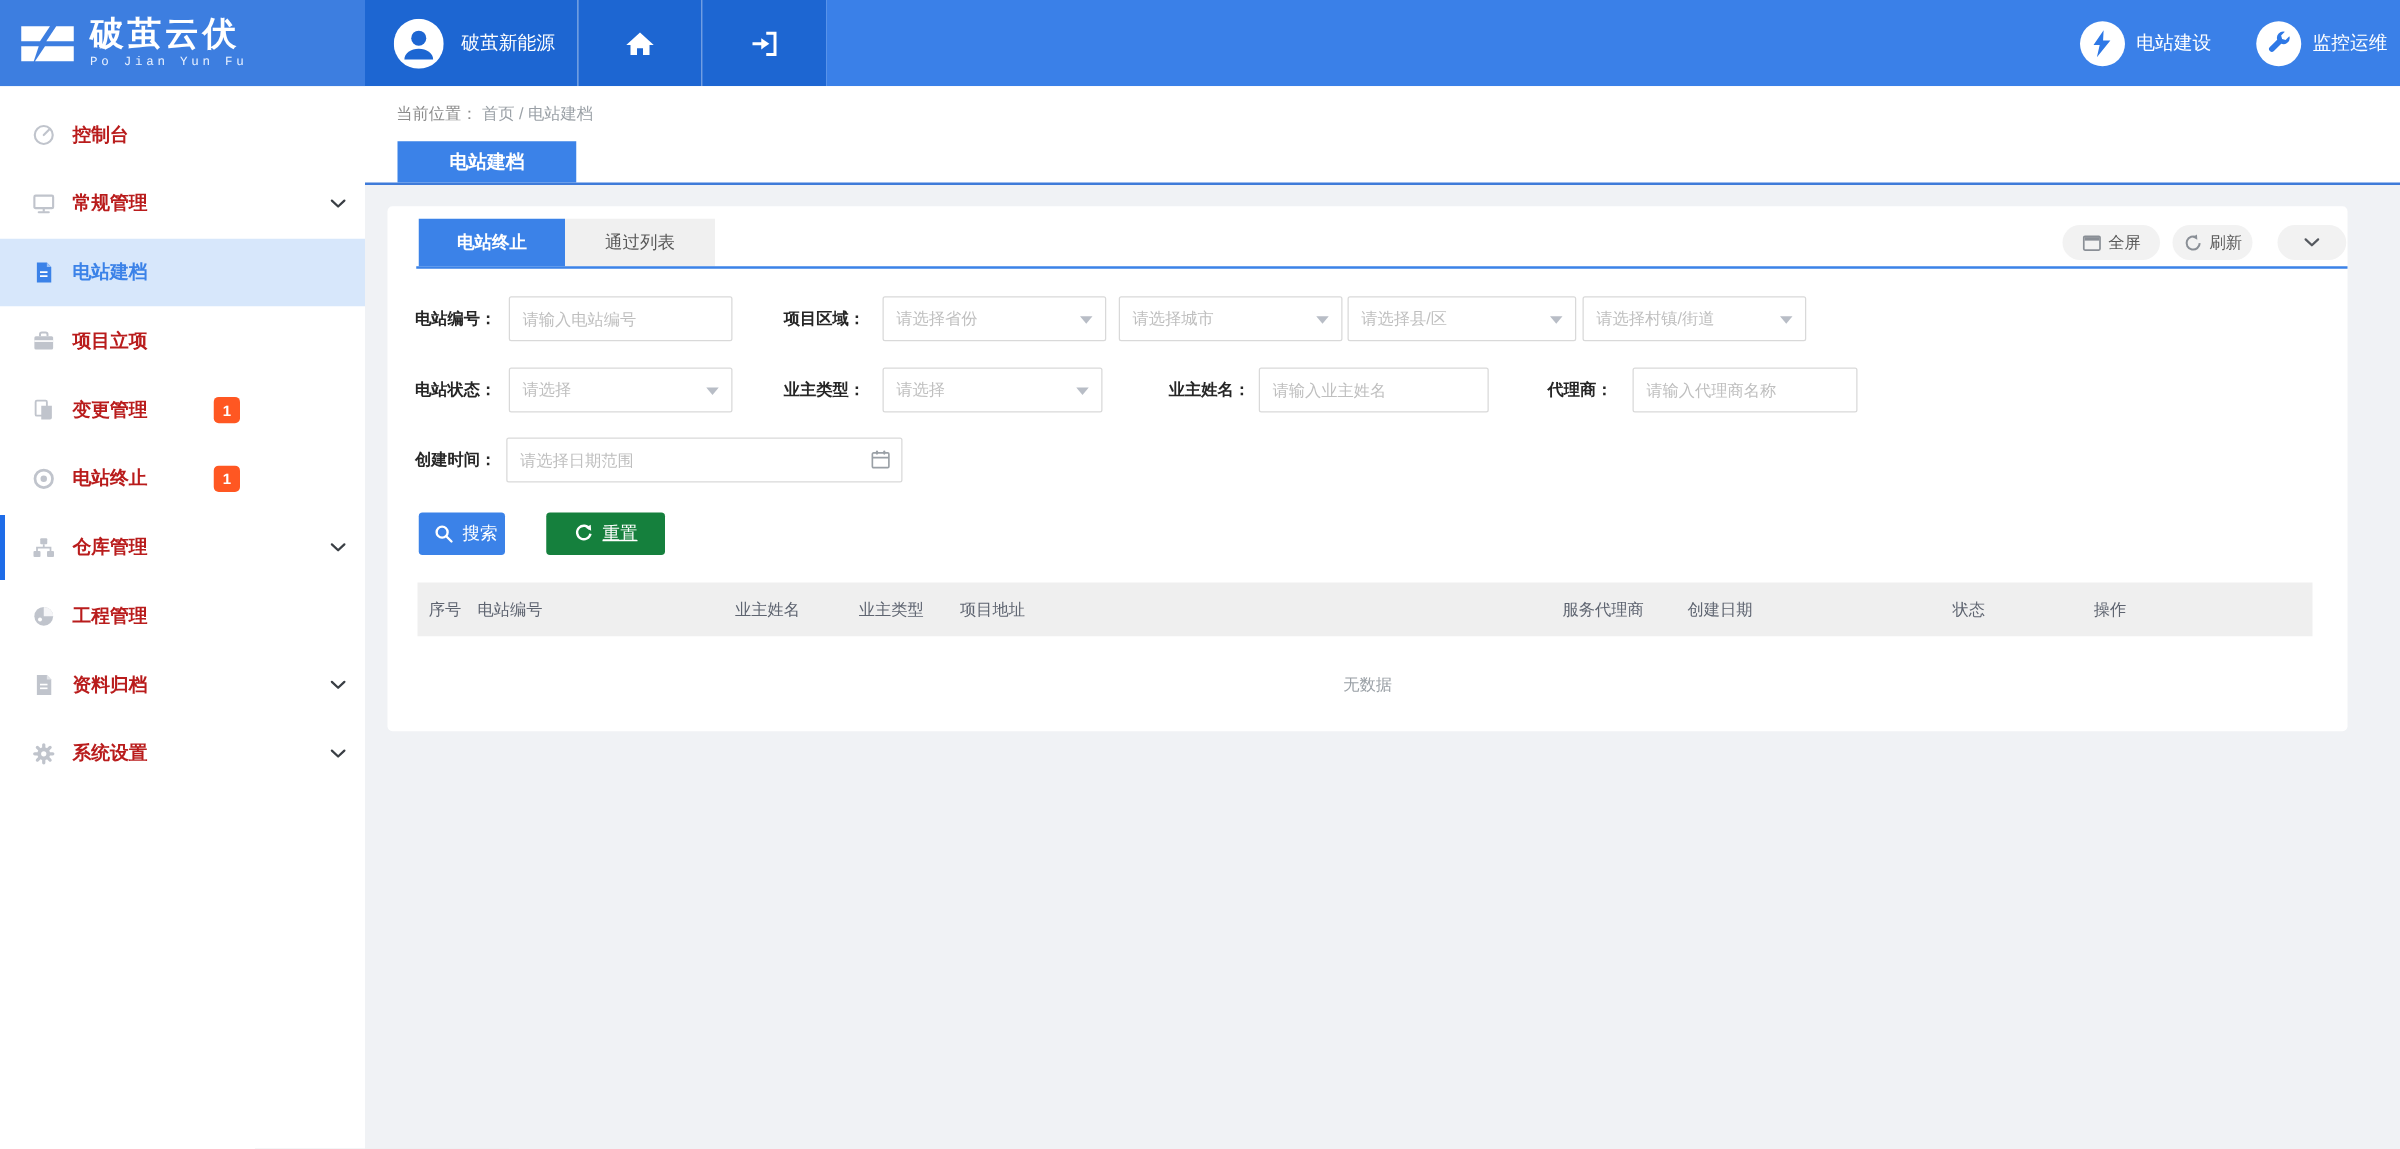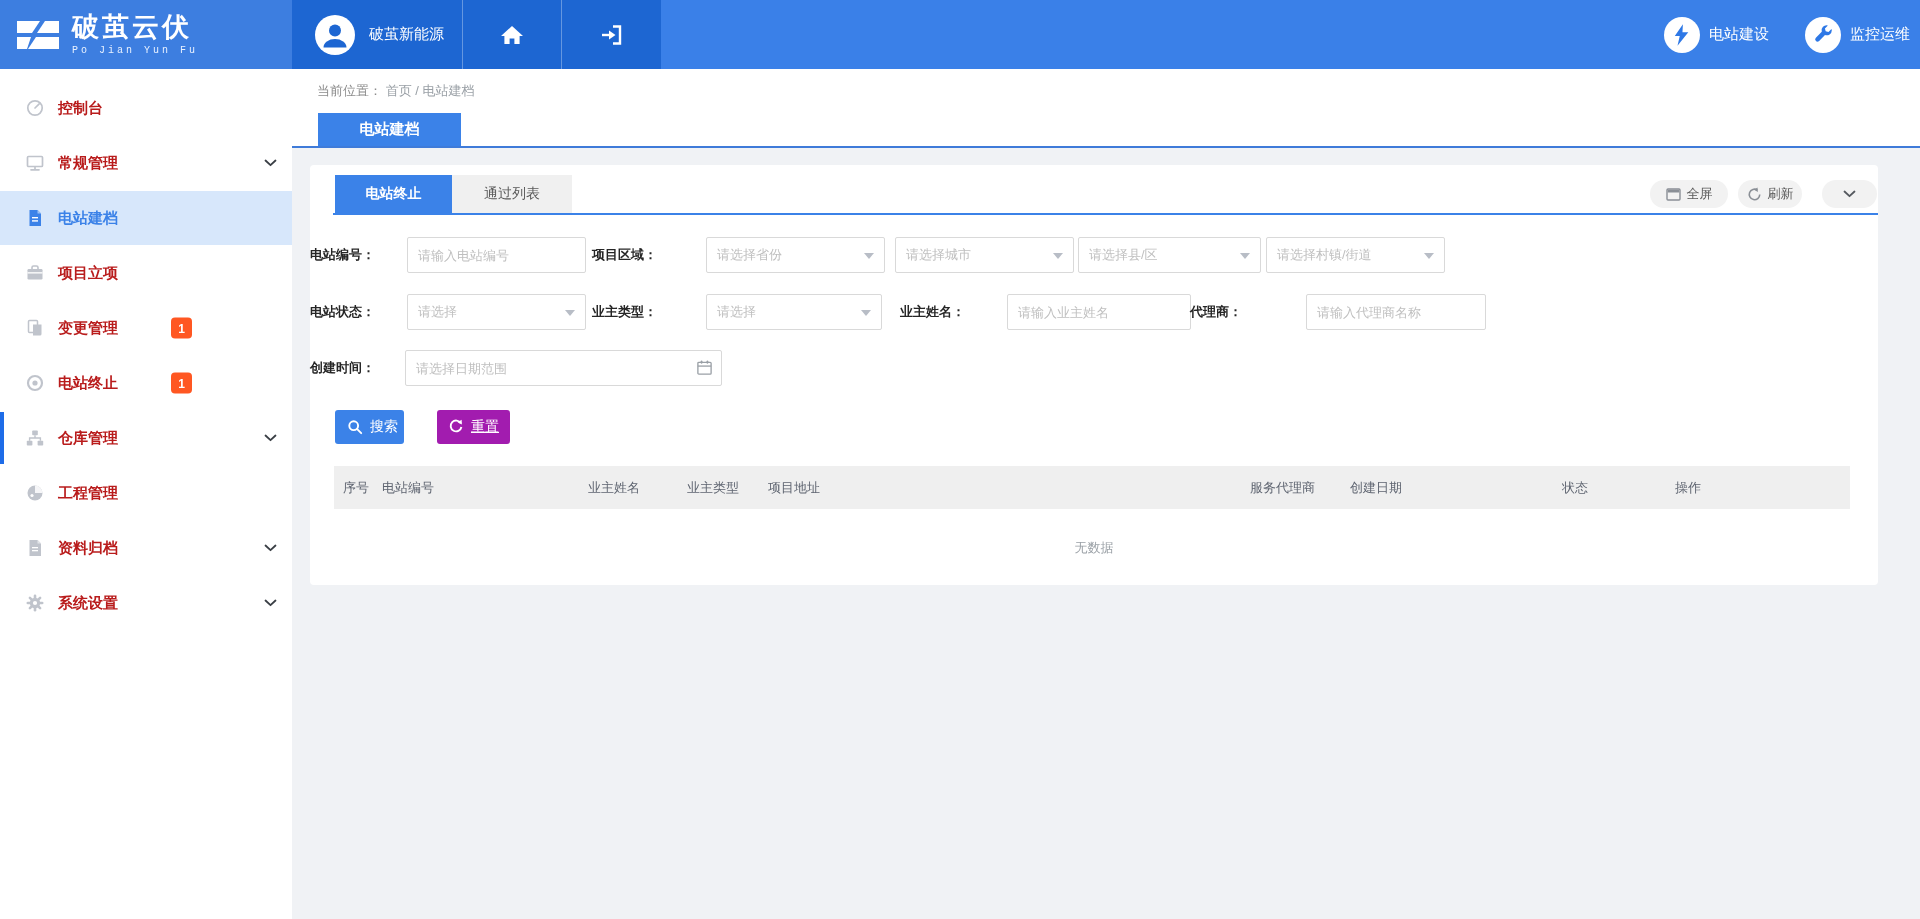--- a/index.html
+++ b/index.html
@@ -55,39 +55,39 @@
   .tab-passed{left:142px;width:120px;background:#F0F0F0;color:#595959;}
   .tab-underline{position:absolute;left:23px;right:0;top:48px;height:2px;background:#3B82E8;}
 
   .pill{position:absolute;top:15px;height:28px;border-radius:14px;background:#F2F2F2;display:flex;
         align-items:center;justify-content:center;gap:6px;font-size:13px;color:#595959;cursor:pointer;}
   .pill-full{left:1340px;width:78px;}
   .pill-refresh{left:1428px;width:64px;}
   .pill-chevron{left:1512px;width:55px;}
 
   .f-label{position:absolute;height:36px;line-height:36px;font-size:13px;font-weight:bold;color:#262626;
-           white-space:nowrap;}
+           text-align:right;white-space:nowrap;}
   .f-input{position:absolute;height:36px;border:1px solid #D9D9D9;border-radius:2px;background:#fff;
            box-sizing:border-box;font-size:13px;color:#333;padding:0 10px;outline:none;
            font-family:"Liberation Sans","DejaVu Sans",sans-serif;}
   .f-input::placeholder{color:#BFBFBF;}
   .f-select{position:absolute;height:36px;border:1px solid #D9D9D9;border-radius:2px;background:#fff;
             box-sizing:border-box;display:flex;align-items:center;padding:0 24px 0 10px;font-size:13px;
             color:#BFBFBF;cursor:pointer;}
   .caret{position:absolute;right:10px;top:15px;width:0;height:0;border-left:5px solid transparent;
          border-right:5px solid transparent;border-top:6px solid #B8BDC6;}
   .cal-icon{position:absolute;right:9px;top:9px;line-height:0;}
 
   .row1{top:72px;} .row2{top:129px;} .row3{top:185px;}
 
   .btn{position:absolute;top:245px;height:34px;border:none;border-radius:3px;color:#fff;font-size:14px;
        display:flex;align-items:center;justify-content:center;gap:7px;cursor:pointer;
        font-family:"Liberation Sans","DejaVu Sans",sans-serif;}
   .btn-search{left:25px;width:69px;background:#3B82E8;justify-content:flex-end;}
-  .btn-reset{left:127px;width:73px;background:#a21caf;text-decoration:underline;}
+  .btn-reset{left:127px;width:95px;background:#15803d;text-decoration:underline;}
 
   .thead{position:absolute;left:24px;right:28px;top:301px;height:43px;background:#EFEFEF;}
   .th{position:absolute;top:0;height:43px;line-height:43px;font-size:13px;color:#5E6470;white-space:nowrap;}
   .empty{position:absolute;left:0;right:0;top:361px;text-align:center;font-size:13px;color:#9aa0a6;margin-top:13px;}
 </style>
 </head>
 <body>
 
 <div class="page">
 

